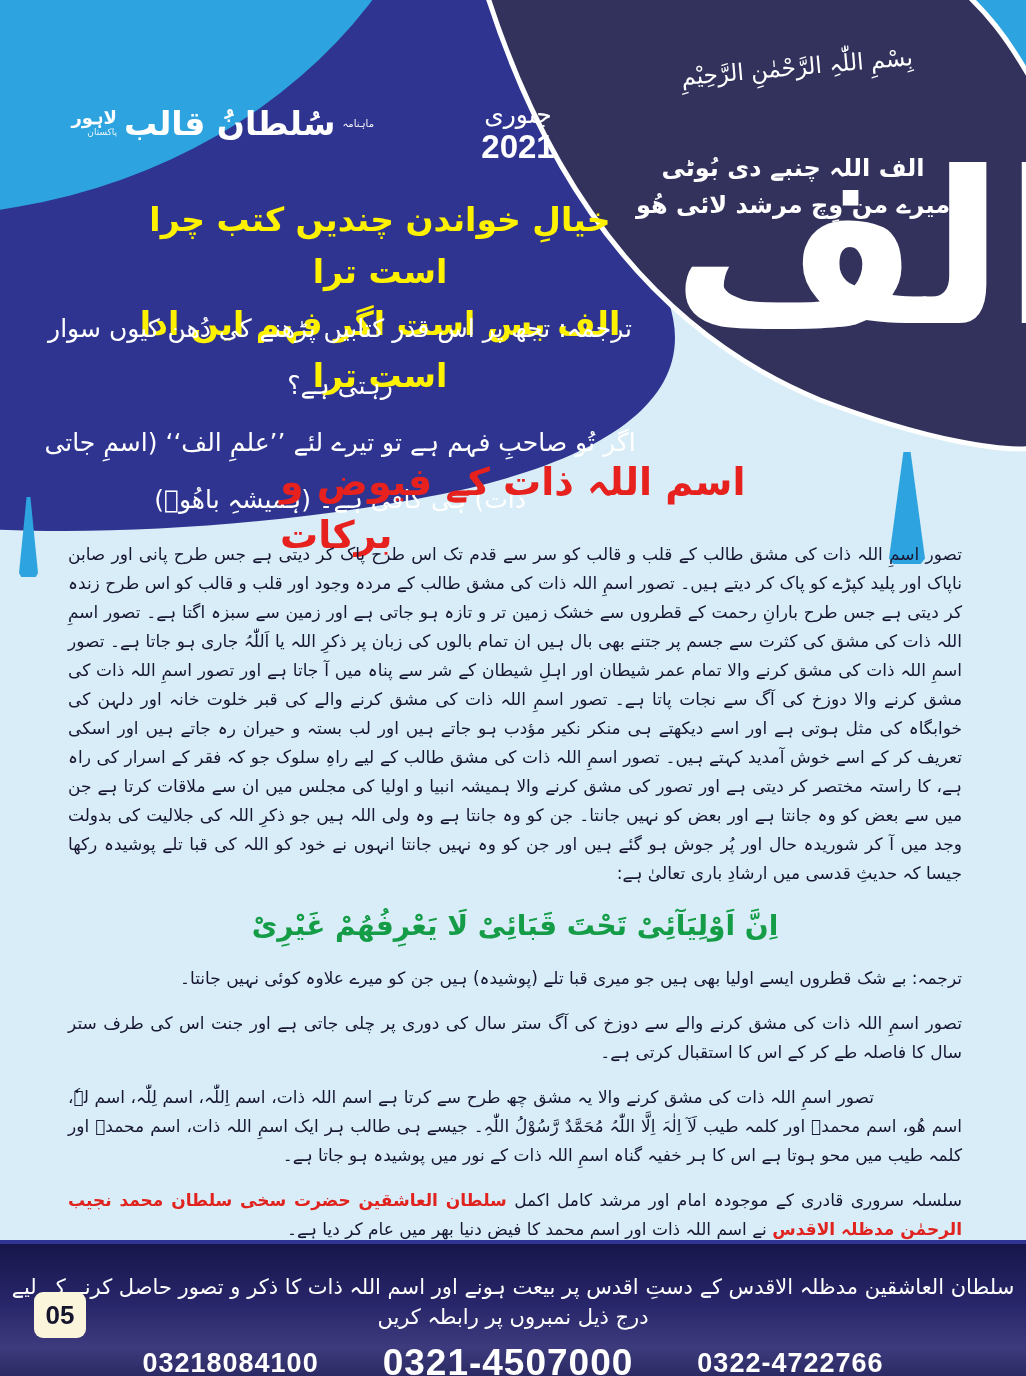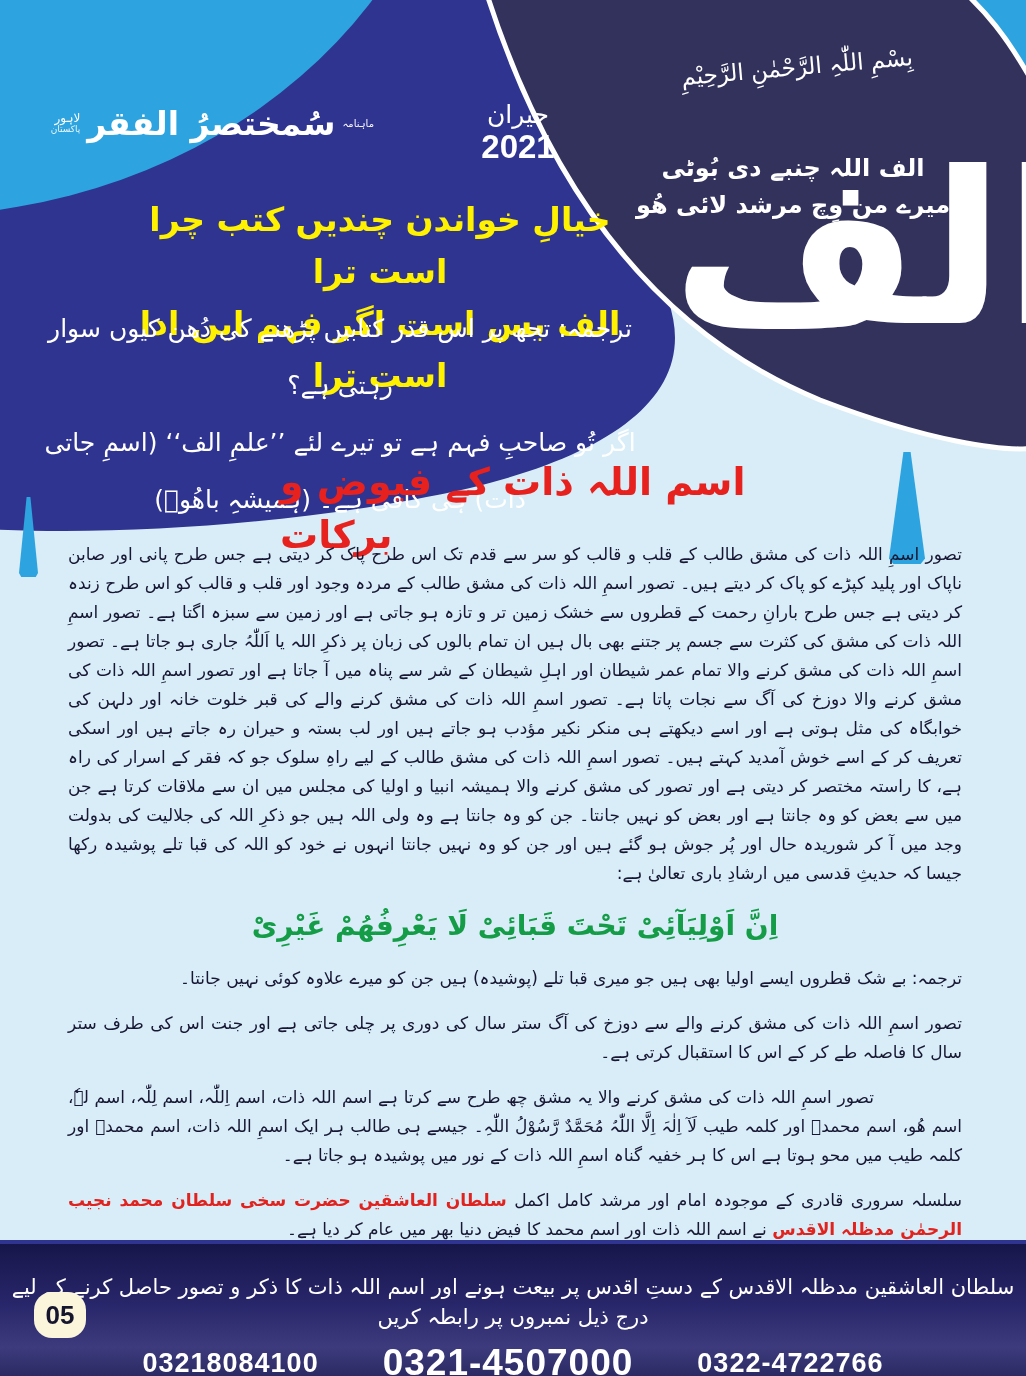--- a/index.html
+++ b/index.html
@@ -19,21 +19,21 @@
   .alif-stroke{position:absolute;background:#2da4df;z-index:1;
     clip-path:polygon(40% 0,60% 0,100% 95%,88% 100%,12% 100%,0 95%);}
   .alif-stroke.right{left:889px;top:452px;width:36px;height:112px;}
   .alif-stroke.left{left:19px;top:497px;width:19px;height:80px;}
   
   .logo{top:104px;left:74px;width:300px;z-index:2;color:#fff;
     display:flex;flex-direction:row;align-items:center;gap:7px;direction:rtl;}
   .logo .prefix{font-size:10px;opacity:.95;}
   .logo .main{font-size:33px;font-weight:bold;white-space:nowrap;}
   .logo .place{display:flex;flex-direction:column;line-height:1.05;}
-  .logo .city{font-size:12px;font-weight:normal;}
+  .logo .city{font-size:18px;font-weight:bold;}
   .logo .country{font-size:9px;opacity:.9;}
   .issue-date{top:100px;left:468px;width:100px;z-index:2;text-align:center;color:#fff;}
   .issue-date .month{font-size:25px;line-height:1.2;}
   .issue-date .year{font-size:33px;font-weight:bold;font-family:"Liberation Sans",sans-serif;line-height:1;}
   .bismillah{top:54px;right:64px;width:330px;z-index:2;color:#fff;
     font-size:23px;text-align:center;transform:rotate(-5deg);}
   .kalam{top:122px;right:58px;width:350px;z-index:2;color:#fff;text-align:center;
     font-size:24px;font-weight:bold;line-height:37px;margin-top:28px;}
   
   .couplet{top:194px;left:110px;width:540px;z-index:2;text-align:center;
@@ -57,21 +57,21 @@
     background:linear-gradient(180deg,#17164a 0%,#28266a 45%,#3d3b7d 78%,#2b2a63 100%);
     border-top:4px solid #2f3490;color:#fff;
   }
   .footer .contact-line{margin-top:28px;text-align:center;font-size:21px;line-height:30px;}
   .phones{display:flex;flex-direction:row;justify-content:center;align-items:center;
     gap:64px;margin-top:10px;direction:ltr;font-family:"Liberation Sans",sans-serif;}
   .phone{font-size:27px;font-weight:bold;letter-spacing:1px;}
   .phone.big{font-size:37px;}
   .page-number{
     position:absolute;left:34px;bottom:38px;width:52px;height:46px;z-index:3;
-    background:#fbf5dc;border-radius:18px;display:flex;align-items:center;justify-content:center;
+    background:#fbf5dc;border-radius:9px;display:flex;align-items:center;justify-content:center;
     font-family:"Liberation Sans",sans-serif;font-size:26px;font-weight:bold;color:#15152e;
   }
 </style>
 </head>
 <body>
 
 <div class="page">
 
   <svg class="header-svg" width="1026" height="600" viewBox="0 0 1026 600" aria-hidden="true">
 
@@ -91,29 +91,29 @@
              C 1006,34 984,10 960,-12 Z" fill="#32325c" stroke="#ffffff" stroke-width="5"></path>
   </svg>
 
   <div class="big-alif">الف</div>
 
   <div class="alif-stroke right"></div>
   <div class="alif-stroke left"></div>
 
   <div class="abs logo">
     <span class="prefix">ماہنامہ</span>
-    <span class="main">سُمختصرُ الفقر</span>
+    <span class="main">سُلطانُ قالب</span>
     <span class="place">
       <span class="city">لاہور</span>
       <span class="country">پاکستان</span>
     </span>
   </div>
 
   <div class="abs issue-date">
-    <div class="month">حیران</div>
+    <div class="month">جنوری</div>
     <div class="year">2021</div>
   </div>
 
   <div class="abs bismillah">بِسْمِ اللّٰہِ الرَّحْمٰنِ الرَّحِیْمِ</div>
 
   <div class="abs kalam">
     <div>الف اللہ چنبے دی بُوٹی</div>
     <div>میرے من وِچ مرشد لائی ھُو</div>
   </div>
 

